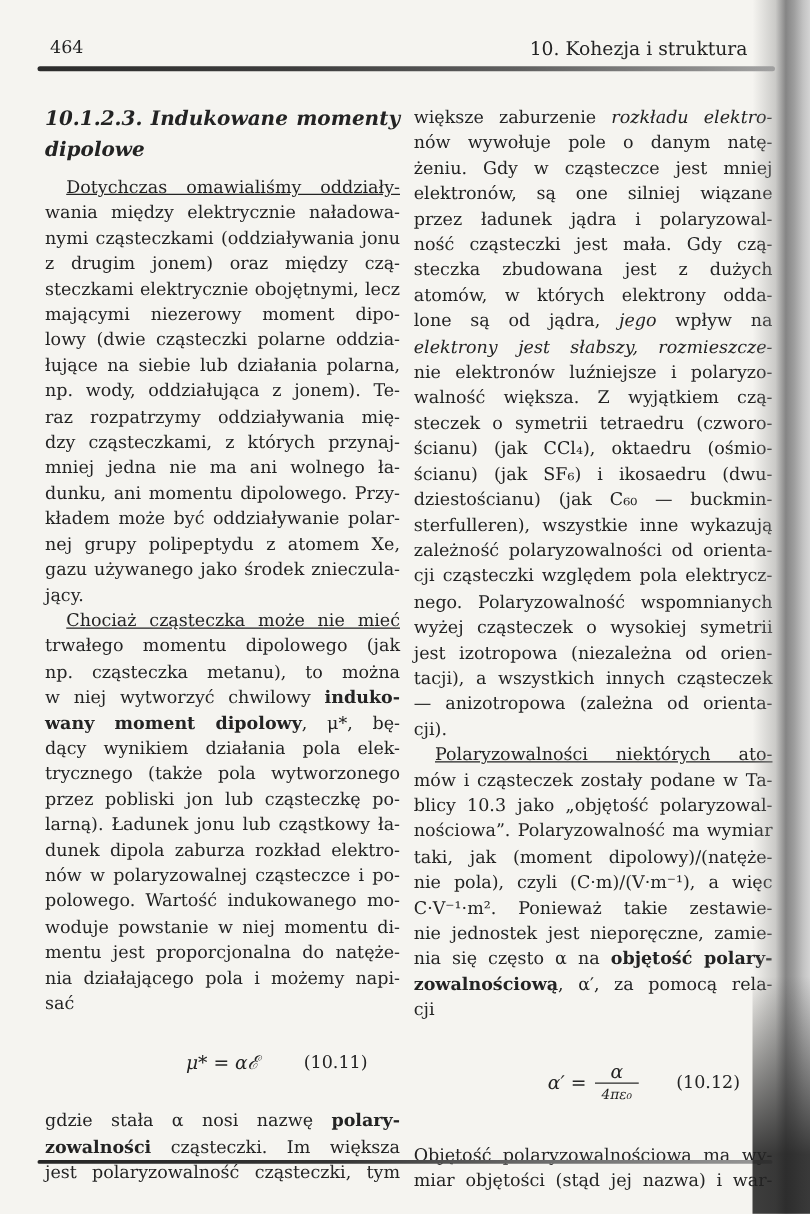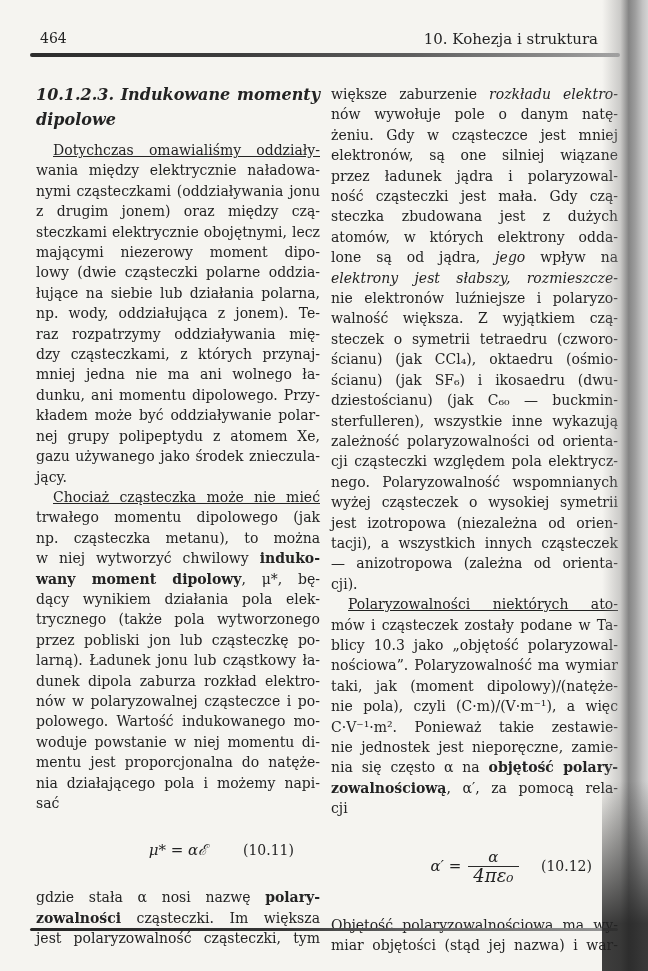--- a/index.html
+++ b/index.html
@@ -46,21 +46,21 @@
   .equation{
     position:relative;display:flex;align-items:center;justify-content:center;
     font-style:italic;font-size:15px;margin:26px 0;height:22px;
   }
   .equation .eq-number{
     position:absolute;right:26px;font-style:normal;font-size:14px;
   }
   .equation.tall{height:44px;}
   .frac{display:inline-flex;flex-direction:column;align-items:center;margin-left:7px;vertical-align:middle;line-height:18px;}
   .frac .num{padding:0 5px;}
-  .frac .den{border-top:1.3px solid #2a2a2a;padding:0 5px;font-size:18px;}
+  .frac .den{border-top:1.3px solid #2a2a2a;padding:0 5px;font-size:11px;}
 </style>
 </head>
 <body>
 
 <div class="page">
 
   <div class="hdr-num">464</div>
   <div class="hdr-title">10. Kohezja i struktura</div>
   <div class="rule-top"></div>
 

